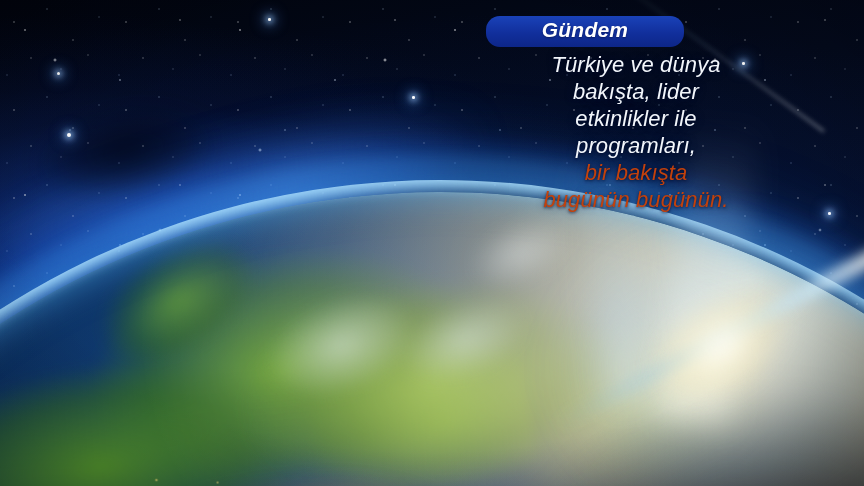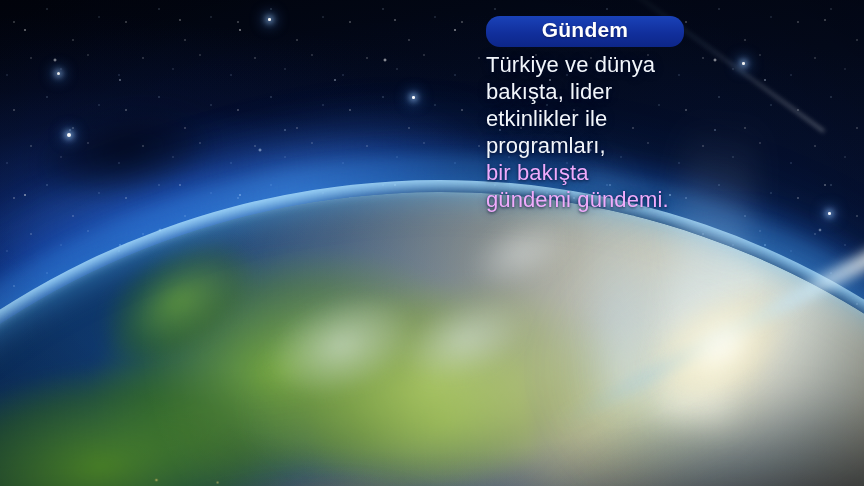--- a/index.html
+++ b/index.html
@@ -13,20 +13,21 @@
   }
 
   
   #banner {
     position: relative;
     width: 864px;
     height: 486px;
     overflow: hidden;
     background: #030716;
     user-select: none;
+    font-style: italic;
   }
 
   
   .space-base {
     position: absolute;
     inset: 0;
     background:
       radial-gradient(ellipse 680px 420px at 22% 76%,
         rgba(34,108,220,0.72) 0%,
         rgba(20,62,160,0.45) 36%,
@@ -407,22 +408,22 @@
     text-shadow: 0 1px 2px rgba(0,0,0,0.35);
   }
   .tagline {
     margin-top: 4px;
     font-size: 22px;
     line-height: 27px;
     letter-spacing: 0.1px;
     color: #f2f6fb;
     text-shadow: 0 1px 3px rgba(0,10,40,0.75), 0 0 10px rgba(0,20,60,0.45);
   }
-  .tagline .ln { display: block; white-space: nowrap; }
-  .tagline .accent { color: #f0abfc; }
+  .tagline .ln { display: block; white-space: nowrap; text-align: center; }
+  .tagline .accent { color: #c2410c; }
 
   
   .vignette {
     position: absolute;
     inset: 0;
     pointer-events: none;
     background: radial-gradient(ellipse 82% 78% at 50% 50%,
       rgba(0,0,0,0) 55%, rgba(0,0,0,0.22) 88%, rgba(0,0,0,0.42) 100%);
     z-index: 25;
   }
@@ -476,17 +477,17 @@
   <div class="vignette"></div>
 
   <div class="text-block">
     <div class="badge">Gündem</div>
     <div class="tagline">
       <span class="ln">Türkiye ve dünya</span>
       <span class="ln">bakışta, lider</span>
       <span class="ln">etkinlikler ile</span>
       <span class="ln">programları,</span>
       <span class="ln accent">bir bakışta</span>
-      <span class="ln accent">gündemi gündemi.</span>
+      <span class="ln accent">bugünün bugünün.</span>
     </div>
   </div>
 
 </div>
 
 </body></html>

